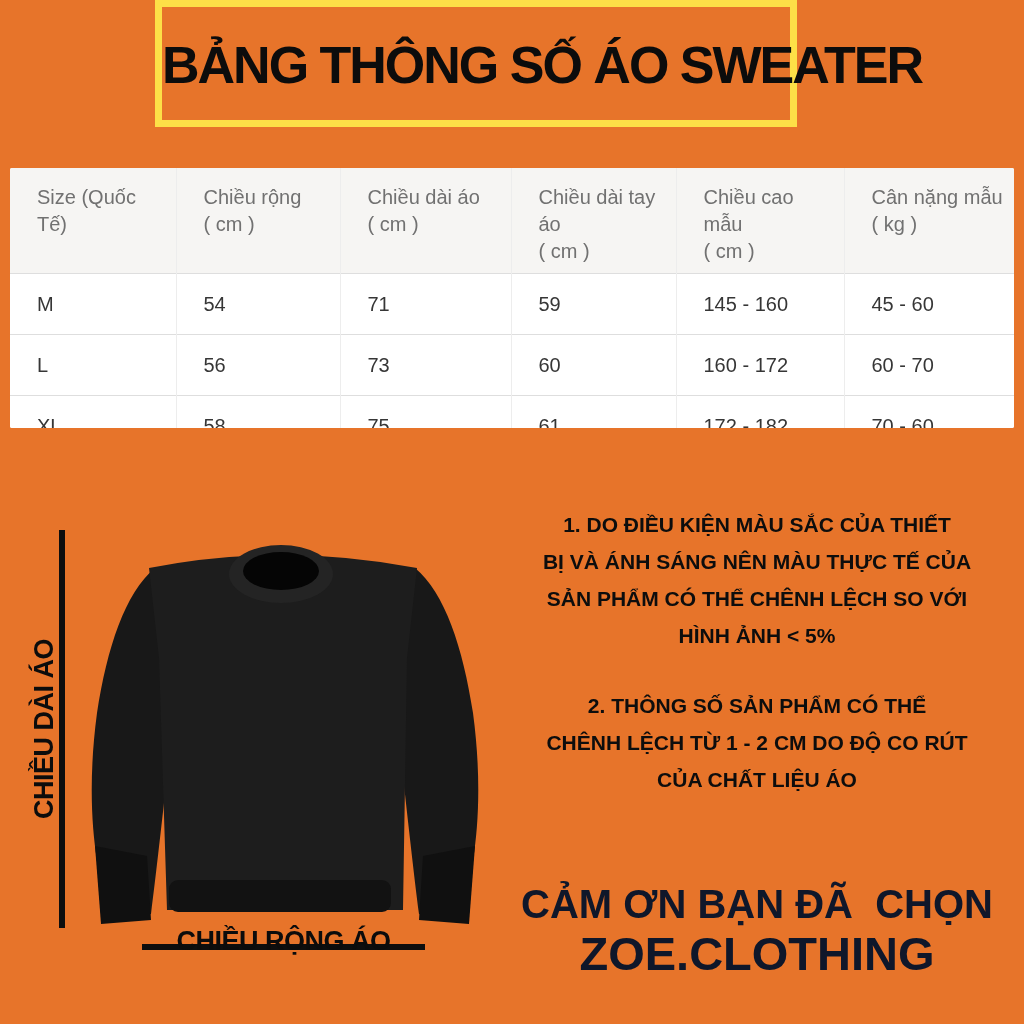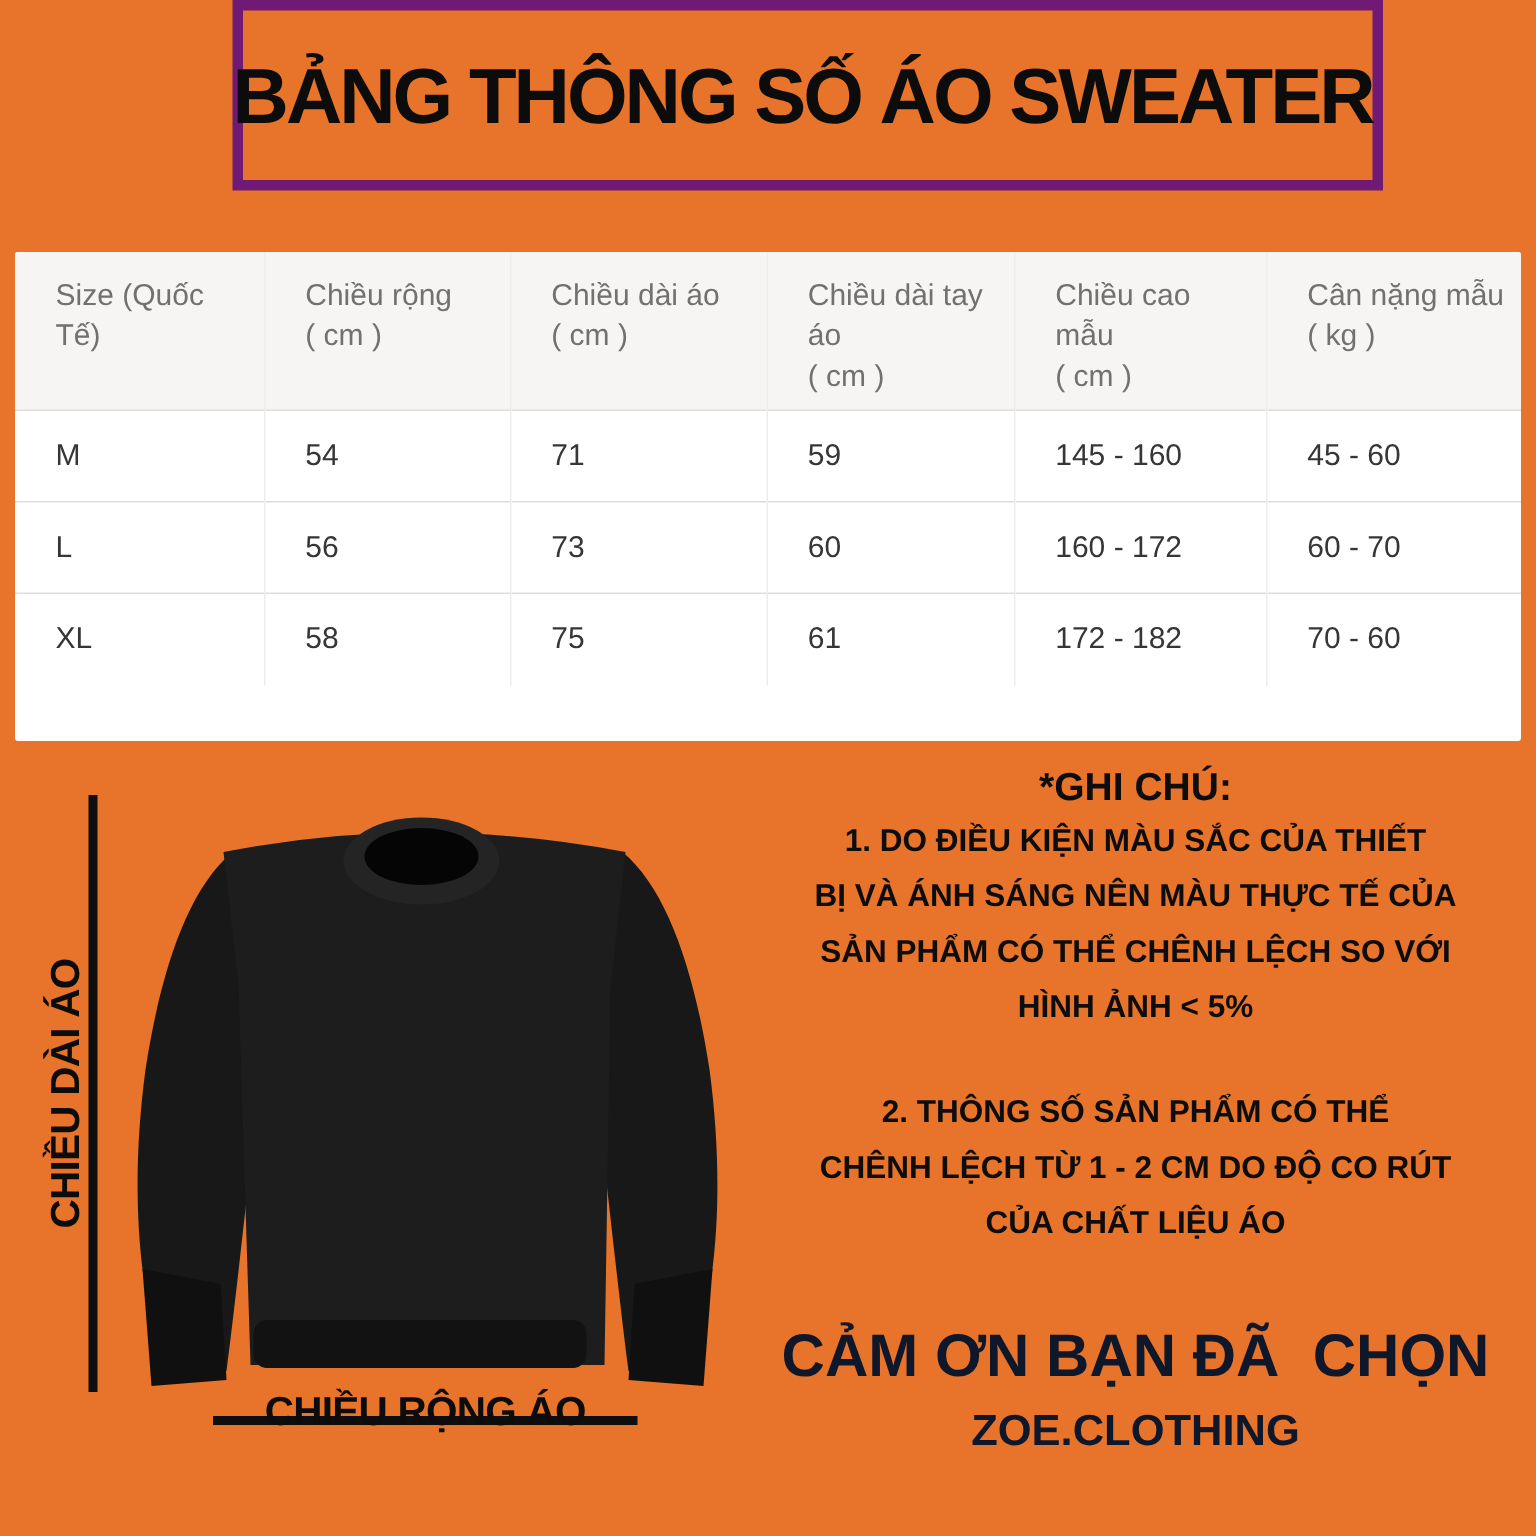--- a/index.html
+++ b/index.html
@@ -6,32 +6,32 @@
   html,body { width:1024px; height:1024px; }
   body { font-family:"Liberation Sans", sans-serif; }
 
   .page {
     position:relative; width:1024px; height:1024px;
     background:#E7742A; overflow:hidden;
   }
 
   
   .title-box {
-    position:absolute; left:155px; top:0; width:767px; height:127px;
-    border:7px solid #701a75;
-    display:flex; align-items:center; justify-content:flex-end;
+    position:absolute; left:155px; top:0; width:642px; height:127px;
+    border:7px solid #fde047;
+    display:flex; align-items:center; justify-content:flex-start;
   }
   .title-text {
     font-size:52px; font-weight:bold; letter-spacing:-2px; color:#0C0C0C;
     white-space:nowrap; padding-top:2px;
   }
 
   
   .size-table-wrap {
-    position:absolute; left:10px; top:168px; width:1004px; height:326px;
+    position:absolute; left:10px; top:168px; width:1004px; height:260px;
     background:#FFFFFF; border-radius:2px; overflow:hidden;
   }
   table.size-table { width:100%; border-collapse:collapse; table-layout:fixed; }
   .size-table th {
     height:94px; background:#F6F5F3; color:#717171; font-weight:normal;
     font-size:20px; line-height:27px; text-align:left; vertical-align:top;
     padding:16px 8px 8px 27px; white-space:pre-line;
   }
   .size-table td {
     height:61px; background:#FFFFFF; color:#363636;
@@ -70,21 +70,21 @@
   .notes-heading { font-size:26px; line-height:36px; }
   .note-paragraph { font-size:21px; line-height:37px; white-space:pre-line; }
   .note-paragraph.second { margin-top:33px; }
 
   
   .footer {
     position:absolute; left:498px; top:879px; width:518px;
     text-align:center; color:#0f172a; font-weight:bold;
   }
   .footer-line1 { font-size:40px; line-height:50px; white-space:pre-wrap; }
-  .footer-brand { font-size:29px; line-height:50px; white-space:nowrap; }
+  .footer-brand { font-size:47px; line-height:50px; white-space:nowrap; }
 </style>
 </head>
 <body>
 
 <div class="page">
 
   <div class="title-box">
     <div class="title-text">BẢNG THÔNG SỐ ÁO SWEATER</div>
   </div>
 
@@ -162,21 +162,20 @@
     <rect x="84" y="342" width="222" height="32" rx="9" fill="#121212"></rect>
 
     <ellipse cx="196" cy="36" rx="52" ry="29" fill="#242424"></ellipse>
     <ellipse cx="196" cy="33" rx="38" ry="19" fill="#050505"></ellipse>
   </svg>
 
   <div class="h-line"></div>
   <div class="h-label">CHIỀU RỘNG ÁO</div>
 
   <div class="notes">
-    <div class="notes-heading">*GHI CHÚ:</div>
     <div class="note-paragraph">1. DO ĐIỀU KIỆN MÀU SẮC CỦA THIẾT
 BỊ VÀ ÁNH SÁNG NÊN MÀU THỰC TẾ CỦA
 SẢN PHẨM CÓ THỂ CHÊNH LỆCH SO VỚI
 HÌNH ẢNH &lt; 5%</div>
     <div class="note-paragraph second">2. THÔNG SỐ SẢN PHẨM CÓ THỂ
 CHÊNH LỆCH TỪ 1 - 2 CM DO ĐỘ CO RÚT
 CỦA CHẤT LIỆU ÁO</div>
   </div>
 
   <div class="footer">

